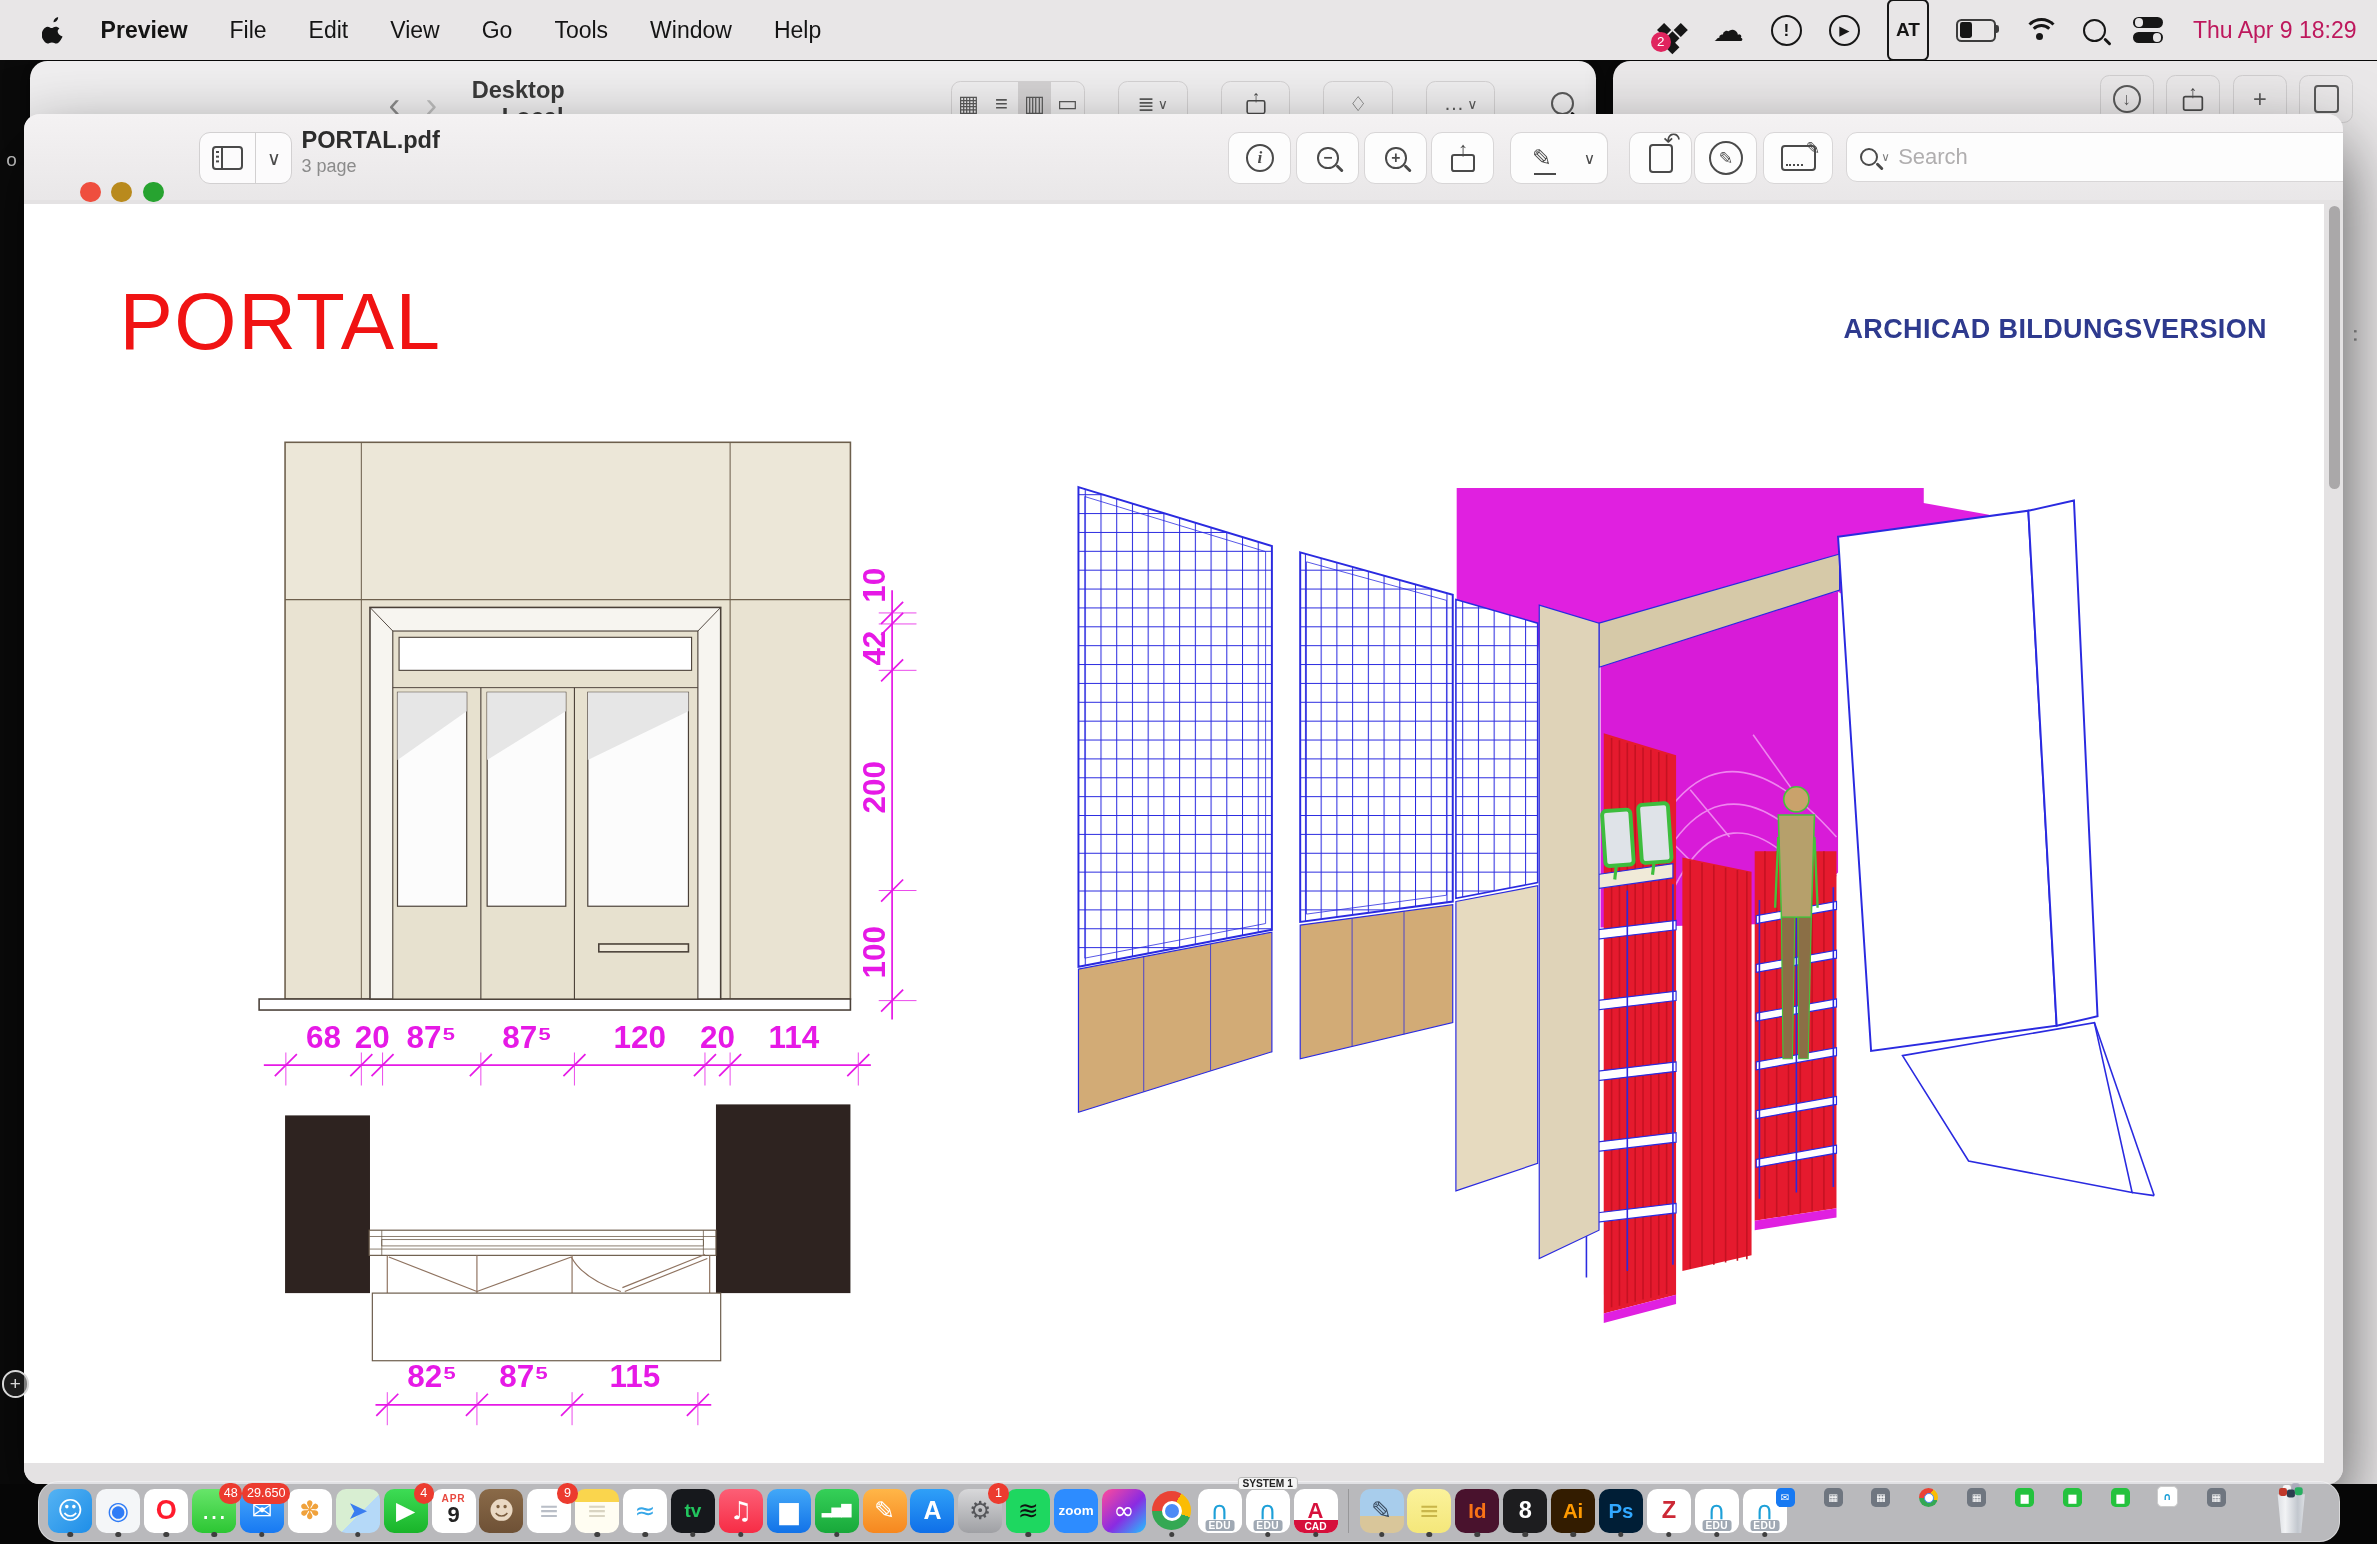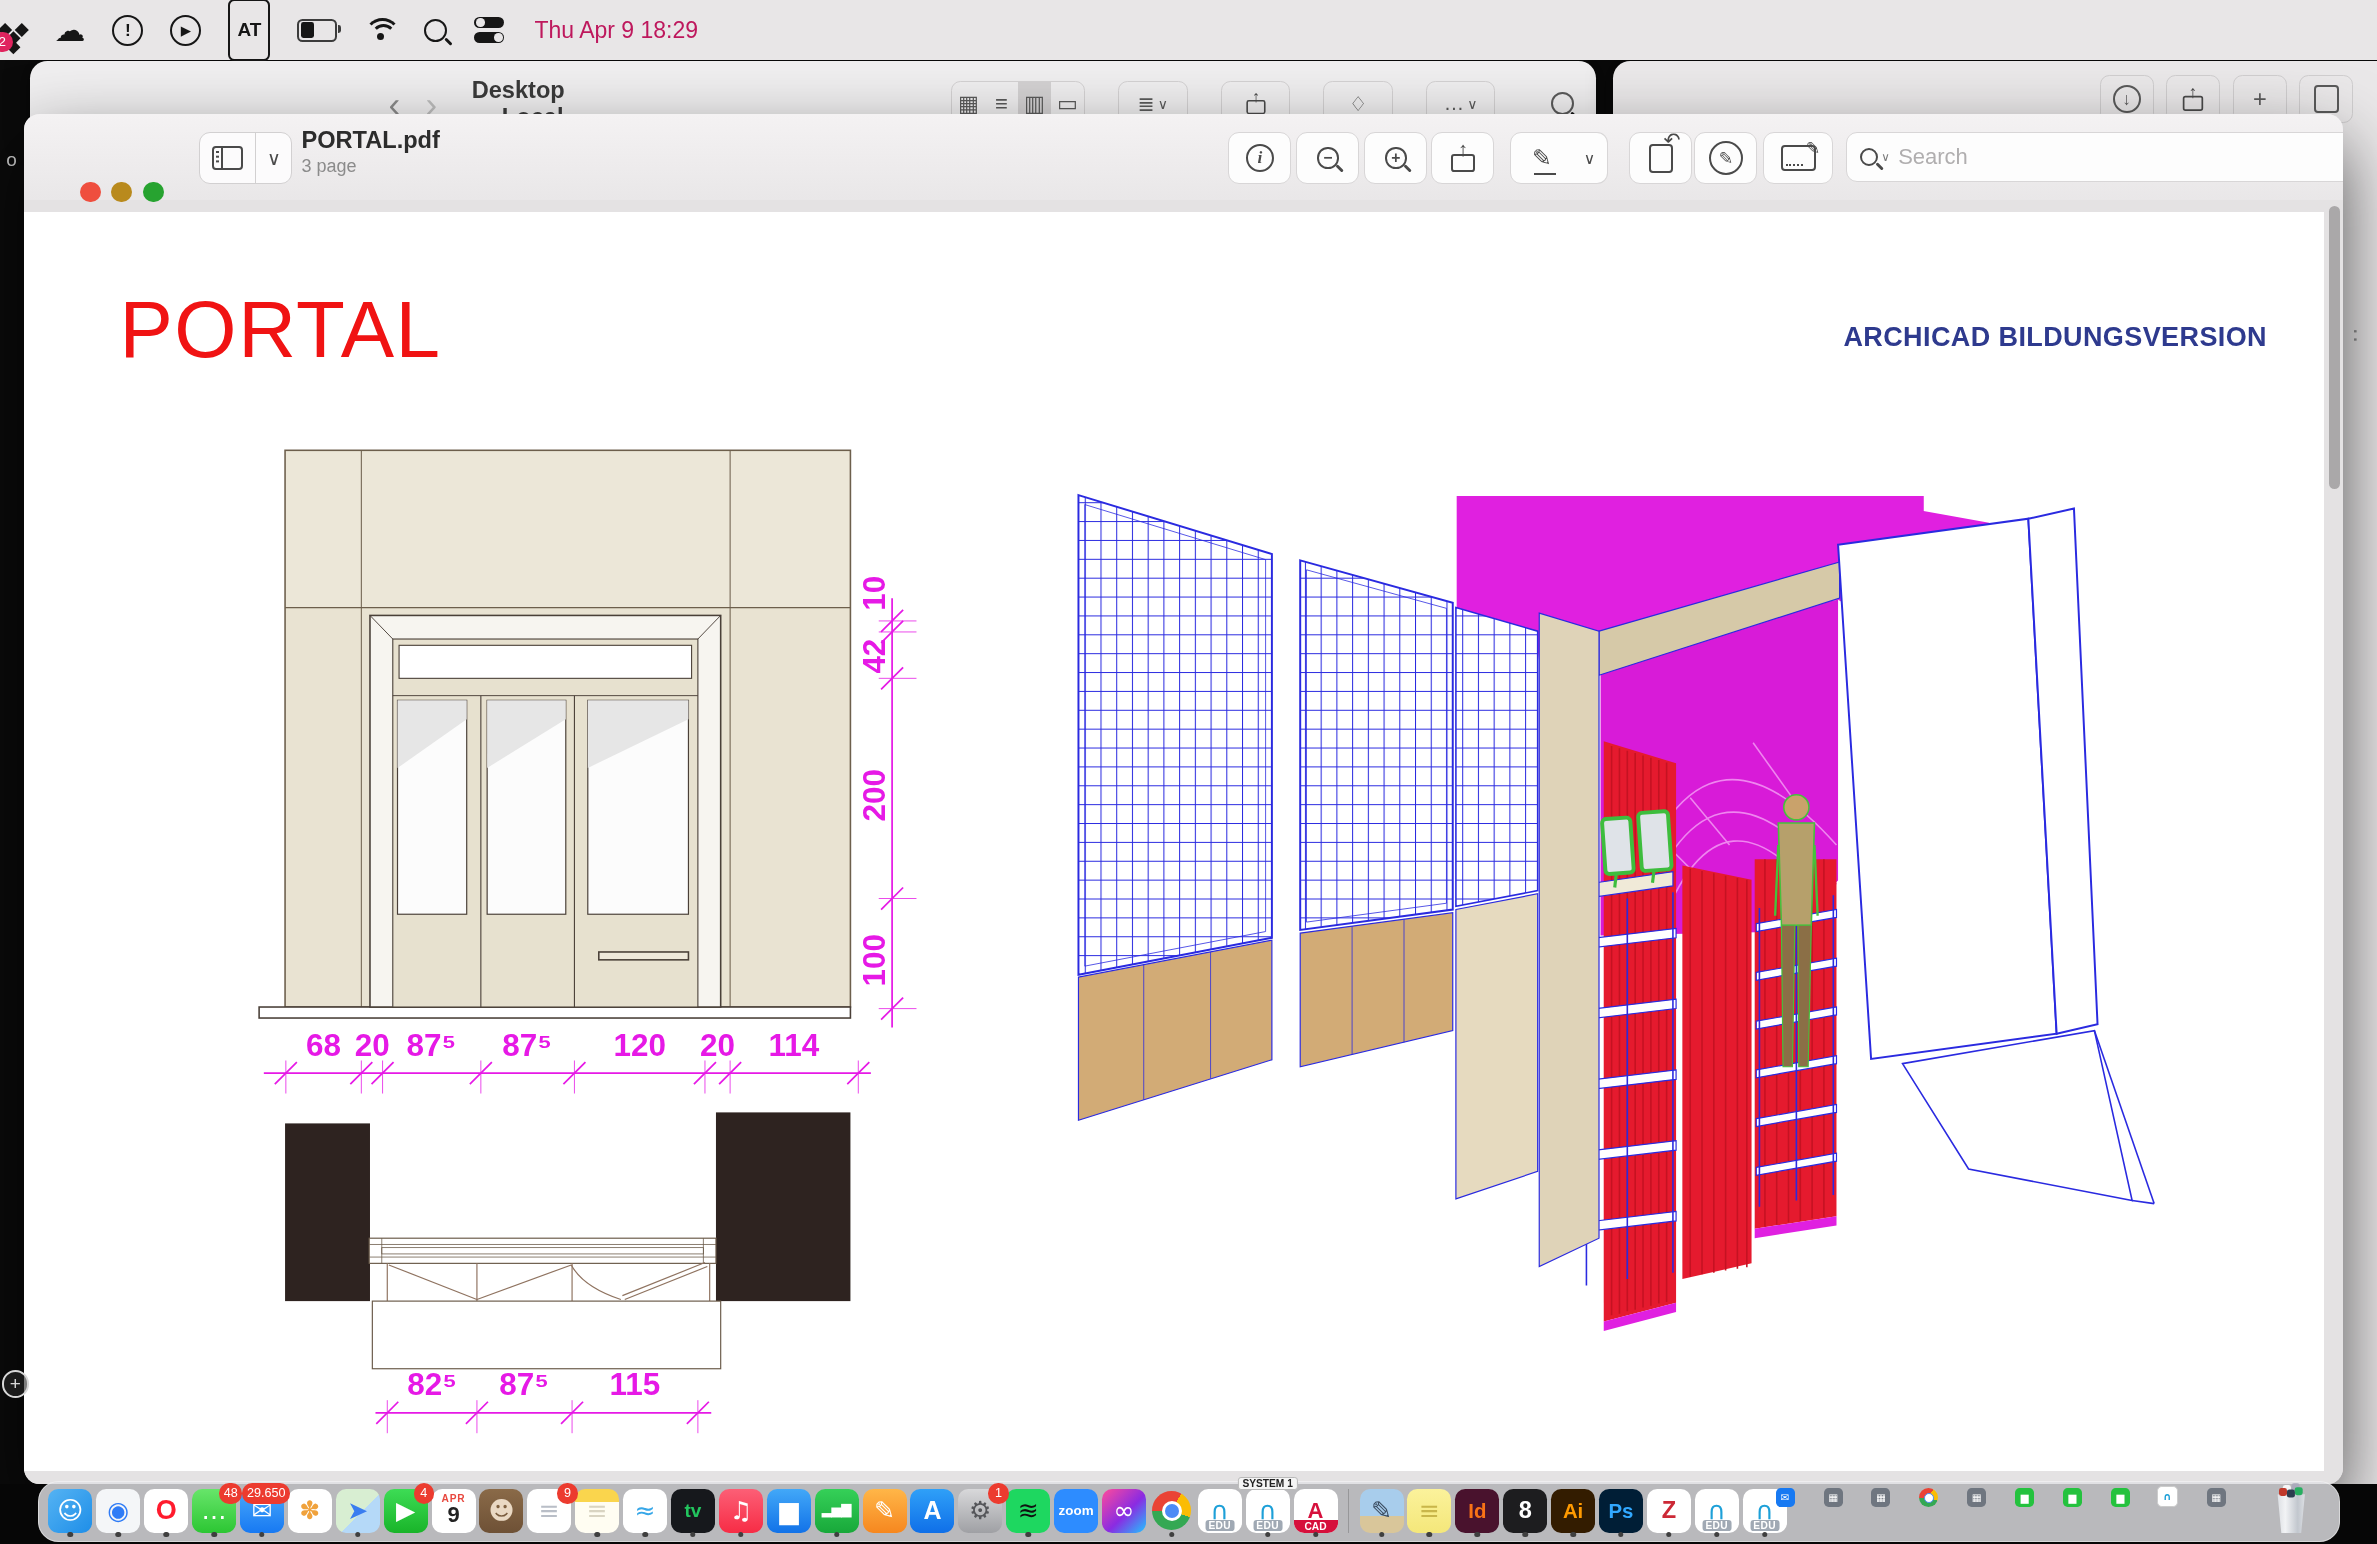--- a/index.html
+++ b/index.html
@@ -104,21 +104,21 @@
   .formic::before{content:"";position:absolute;left:3.1px;bottom:3.1px;width:17.3px;height:0;border-bottom:2.4px dotted #4a4a4a;}
   .formic::after{content:"✎";position:absolute;right:-6.3px;top:-9.4px;font-size:17.3px;color:#4a4a4a;}
   #searchf{position:absolute;left:1822px;top:18px;width:511px;height:50px;border:1.6px solid #d8d6d7;border-radius:11px;
     background:#fdfdfd;display:flex;align-items:center;padding:0 12.6px;box-sizing:border-box;gap:6.3px;}
   #searchf input{border:none;outline:none;font-size:22px;color:#3a3a3a;flex:1;background:transparent;
     font-family:"Liberation Sans","DejaVu Sans",sans-serif;}
   #searchf input::placeholder{color:#b0aeaf;}
   .schev{font-size:11.8px;color:#7a7a7a;margin-left:-3.1px;}
   
   #pcontent{position:absolute;left:0;top:86px;width:2319px;height:1284px;background:#e4e2e3;}
-  #page{position:absolute;left:0;top:12px;width:2300px;height:1259px;background:#ffffff;}
+  #page{position:absolute;left:0;top:4px;width:2300px;height:1259px;background:#ffffff;}
   #scrollthumb{position:absolute;right:3.1px;top:6.3px;width:11px;height:283px;background:#aaa8a9;border-radius:5.5px;}
   #doc-title{position:absolute;left:95px;top:72px;font-size:80px;letter-spacing:1.6px;color:#f01313;}
   #watermark{position:absolute;left:1819px;top:110px;font-size:27px;font-weight:700;color:#2e3a8e;letter-spacing:0.4px;}
   #drawsvg{position:absolute;left:0;top:0;}
   
   #dockzone{position:absolute;left:0;top:1484px;width:2377px;height:60px;background:#060606;z-index:40;}
   #dock{position:absolute;left:38px;top:-3.1px;width:2302px;height:61px;background:rgba(225,225,228,.82);
     border:0.8px solid rgba(255,255,255,.45);border-radius:20.4px;display:flex;align-items:center;gap:3.9px;
     padding:0 9.4px;box-sizing:border-box;z-index:45;}
   .dcell{position:relative;width:44px;height:47px;flex:0 0 auto;}
@@ -158,20 +158,33 @@
   .tbody{position:absolute;left:6.3px;top:6.3px;width:31px;height:39px;
     background:linear-gradient(90deg,#d8dbe0,#f2f3f5 30%,#c2c7ce 70%,#e4e6ea);
     clip-path:polygon(6% 0,94% 0,82% 100%,18% 100%);border-radius:3.1px;}
   .papers{position:absolute;left:9.4px;top:0;width:7.9px;height:7.9px;border-radius:2.4px;background:#c0392b;
     box-shadow:7.9px 1.6px 0 #2c3e50,15.7px -0.8px 0 #27ae60,3.9px -3.1px 0 #f5f6f7,12.6px -4.7px 0 #aab;z-index:2;}
 </style>
 </head>
 <body>
 
 <div id="menubar">
+  <div id="menu-left">
+    <svg id="apple-logo" viewBox="0 0 24 28">
+      <path fill="#141414" d="M16.4 1c.1 1.3-.4 2.5-1.2 3.4-.9 1-2.2 1.7-3.4 1.6-.2-1.2.4-2.5 1.2-3.3C13.8 1.7 15.2 1 16.4 1zM20.9 20.6c-.6 1.4-.9 2-1.7 3.2-1.1 1.7-2.7 3.9-4.6 3.9-1.7 0-2.2-1.1-4.5-1.1s-2.8 1.1-4.5 1.1C3.7 27.7 2.3 25.8 1.2 24-1.9 19.2.4 13.4 3.2 11.6c1.5-1 3.4-1.1 4.9-.1 1.1.7 2.2.7 3.3 0 1.6-1 4.4-1.2 6.3 1-2.9 2-2.4 6 3.2 8.1z"></path>
+    </svg>
+  <span class="mitem b">Preview</span>
+      <span class="mitem">File</span>
+      <span class="mitem">Edit</span>
+      <span class="mitem">View</span>
+      <span class="mitem">Go</span>
+      <span class="mitem">Tools</span>
+      <span class="mitem">Window</span>
+      <span class="mitem">Help</span>
+    </div>
   <div id="menu-right">
     <span class="sic">
       <span class="dbx"></span>
       <span class="sbadge">2</span>
     </span>
     <span class="sic cloudg">☁</span>
     <span class="sic">
         <span class="circ">!</span>
       </span>
     <span class="sic">

